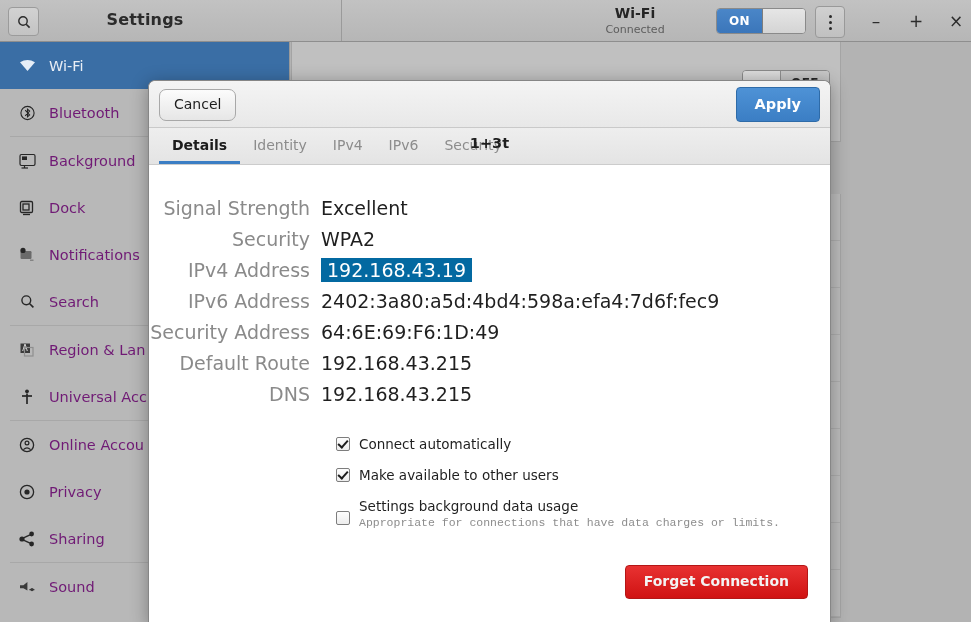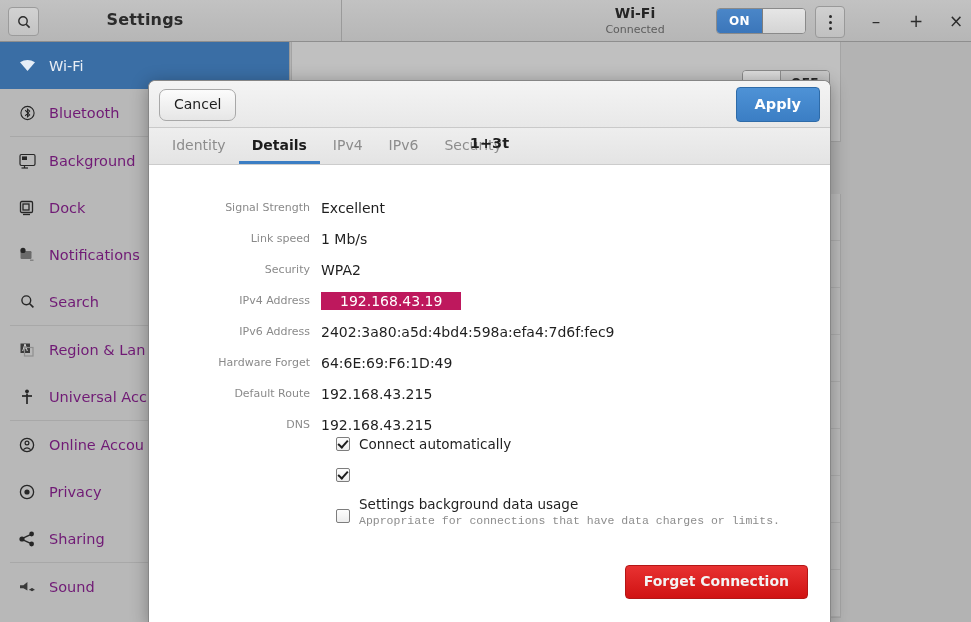--- a/index.html
+++ b/index.html
@@ -332,34 +332,34 @@
     width: 683px;
   }
   .drow {
     height: 31px;
     display: flex;
     align-items: center;
   }
   .drow .dlabel {
     width: 172px;
     text-align: right;
-    font-size: 11px;
+    font-size: 19px;
     color: #8a8a8a;
     padding-right: 11px;
     box-sizing: border-box;
   }
   .drow .dvalue {
-    font-size: 14px;
+    font-size: 19px;
     color: #1f1f1f;
     white-space: nowrap;
   }
   .drow .dvalue.selected {
-    background: #be185d;
+    background: #0369a1;
     color: #ffffff;
-    padding: 1px 19px;
+    padding: 1px 6px;
   }
   .checks {
     position: absolute;
     left: 0; top: 270px;
     width: 683px;
   }
   .crow {
     display: flex;
     align-items: flex-start;
     padding-left: 176px;
@@ -654,51 +654,47 @@
 </div>
 
 <div class="dialog">
   <div class="dlg-header">
     <div class="btn-cancel">Cancel</div>
     <div class="dlg-title">1+3t</div>
     <div class="btn-apply">Apply</div>
   </div>
 
   <div class="dlg-tabs">
+    <div class="dtab active">Details</div>
     <div class="dtab">Identity</div>
-    <div class="dtab active">Details</div>
     <div class="dtab">IPv4</div>
     <div class="dtab">IPv6</div>
     <div class="dtab">Security</div>
   </div>
 
   <div class="dlg-body">
     <div class="detail-rows">
       <div class="drow">
         <span class="dlabel">Signal Strength</span>
         <span class="dvalue">Excellent</span>
       </div>
       <div class="drow">
-        <span class="dlabel">Link speed</span>
-        <span class="dvalue">1 Mb/s</span>
-      </div>
-      <div class="drow">
         <span class="dlabel">Security</span>
         <span class="dvalue">WPA2</span>
       </div>
       <div class="drow">
         <span class="dlabel">IPv4 Address</span>
         <span class="dvalue selected">192.168.43.19</span>
       </div>
       <div class="drow">
         <span class="dlabel">IPv6 Address</span>
         <span class="dvalue">2402:3a80:a5d:4bd4:598a:efa4:7d6f:fec9</span>
       </div>
       <div class="drow">
-        <span class="dlabel">Hardware Forget</span>
+        <span class="dlabel">Security Address</span>
         <span class="dvalue">64:6E:69:F6:1D:49</span>
       </div>
       <div class="drow">
         <span class="dlabel">Default Route</span>
         <span class="dvalue">192.168.43.215</span>
       </div>
       <div class="drow">
         <span class="dlabel">DNS</span>
         <span class="dvalue">192.168.43.215</span>
       </div>
@@ -706,20 +702,23 @@
 
     <div class="checks">
       <div class="crow">
         <span class="cbox checked"></span>
         <span class="ctext">
           <span class="ctitle" style="display:block">Connect automatically</span>
         </span>
       </div>
       <div class="crow">
         <span class="cbox checked"></span>
+        <span class="ctext">
+          <span class="ctitle" style="display:block">Make available to other users</span>
+        </span>
       </div>
       <div class="crow with-sub">
         <span class="cbox"></span>
         <span class="ctext">
           <span class="ctitle" style="display:block">Settings background data usage</span>
           <span class="csub" style="display:block">Appropriate for connections that have data charges or limits.</span>
         </span>
       </div>
     </div>
 

